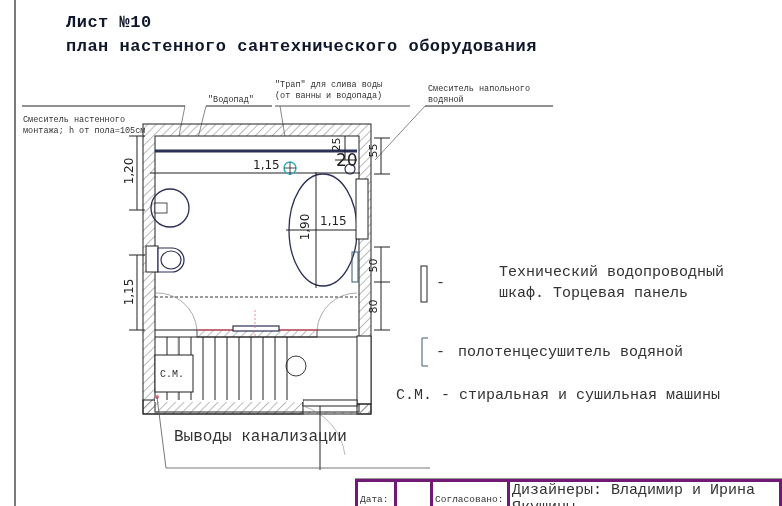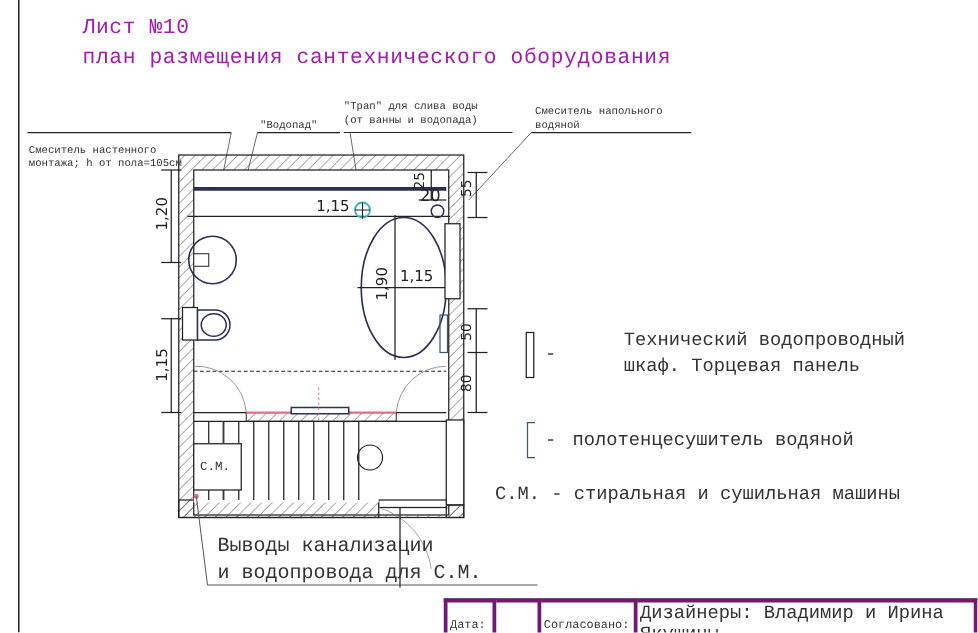--- a/index.html
+++ b/index.html
@@ -1,18 +1,18 @@
 <!DOCTYPE html>
 <html><head>
 <meta charset="utf-8">
 <style>
   html, body { margin: 0; padding: 0; background: #ffffff; }
   body { width: 782px; height: 506px; position: relative; overflow: hidden; font-family: "Liberation Mono", "DejaVu Sans Mono", monospace; color: #222; }
   .abs { position: absolute; white-space: nowrap; }
-  .title { font-size: 17px; color: #a21caf; letter-spacing: 0.5px; }
+  .title { font-size: 17px; color: #0f172a; letter-spacing: 0.5px; font-weight: bold; }
   .note { font-size: 8.5px; color: #333; line-height: 11px; }
   .legend { font-size: 15px; color: #333; line-height: 21px; }
   .dim { font-family: "DejaVu Sans", sans-serif; font-size: 12px; color: #222; }
   svg { position: absolute; left: 0; top: 0; }
   .tb { position: absolute; left: 355px; top: 479px; border-collapse: collapse; font-size: 9.5px; color: #333; }
   .tb td { border: 3px solid #701a75; height: 20px; padding: 0 2px; }
 </style>
 </head>
 <body>
 
@@ -130,21 +130,21 @@
     <line x1="335" y1="160" x2="357" y2="160"></line>
   </g>
 
   <rect x="421" y="266" width="6" height="36" fill="none" stroke="#222" stroke-width="1"></rect>
   <polyline points="428,338 422,338 422,366 428,366" fill="none" stroke="#3a5a70" stroke-width="1"></polyline>
 
   <line x1="355" y1="479" x2="782" y2="479" stroke="#333" stroke-width="1"></line>
 </svg>
 
 <div class="abs title" style="left:66px; top:13px;">Лист №10</div>
-<div class="abs title" style="left:66px; top:37px;">план размещения сантехнического оборудования</div>
+<div class="abs title" style="left:66px; top:37px;">план настенного сантехнического оборудования</div>
 
 <div class="abs note" style="left:23px; top:83px;margin-top:32px;">
   <div>Смеситель настенного</div>
   <div>монтажа; h от пола=105см</div>
 </div>
 <div class="abs note" style="left:208px; top:95px;">"Водопад"</div>
 <div class="abs note" style="left:275px; top:80px;">
   <div>"Трап" для слива воды</div>
   <div>(от ванны и водопада)</div>
 </div>
@@ -152,39 +152,38 @@
   <div>Смеситель напольного</div>
   <div>водяной</div>
 </div>
 
 <div class="abs dim" style="left:116px; top:164px; transform:rotate(-90deg);">1,20</div>
 <div class="abs dim" style="left:116px; top:285px; transform:rotate(-90deg);">1,15</div>
 <div class="abs dim" style="left:253px; top:158px;">1,15</div>
 <div class="abs dim" style="left:292px; top:220px; transform:rotate(-90deg);">1,90</div>
 <div class="abs dim" style="left:320px; top:214px;">1,15</div>
 <div class="abs dim" style="left:329px; top:138px; transform:rotate(-90deg); font-size:11px;">25</div>
-<div class="abs dim" style="left:336px; top:150px; font-size:13px;">20</div>
+<div class="abs dim" style="left:336px; top:150px; font-size:17px;">20</div>
 <div class="abs dim" style="left:366px; top:144px; transform:rotate(-90deg); font-size:11px;">55</div>
 <div class="abs dim" style="left:366px; top:259px; transform:rotate(-90deg); font-size:11px;">50</div>
 <div class="abs dim" style="left:366px; top:300px; transform:rotate(-90deg); font-size:11px;">80</div>
 
 <div class="abs note" style="left:160px; top:369px; font-size:10px;">С.М.</div>
 
 <div class="abs legend" style="left:436px; top:273px;">-</div>
 <div class="abs legend" style="left:458px; top:262px;margin-left:41px;">
   <div>Технический водопроводный</div>
   <div>шкаф. Торцевая панель</div>
 </div>
 <div class="abs legend" style="left:436px; top:342px;">-</div>
 <div class="abs legend" style="left:458px; top:342px;">полотенцесушитель водяной</div>
 <div class="abs legend" style="left:396px; top:385px;">С.М. - стиральная и сушильная машины</div>
 
 <div class="abs legend" style="left:174px; top:427px; font-size:16px;">
   <div>Выводы канализации</div>
-  <div>и водопровода для С.М.</div>
 </div>
 
 <table class="tb">
   <tbody>
       <tr>
     <td style="width:32px;">Дата:</td>
     <td style="width:30px;"></td>
     <td style="width:70px;margin-top:28px;">Согласовано:</td>
     <td style="width:270px; font-size:15px;">Дизайнеры: Владимир и Ирина Якушины</td>
   </tr>

